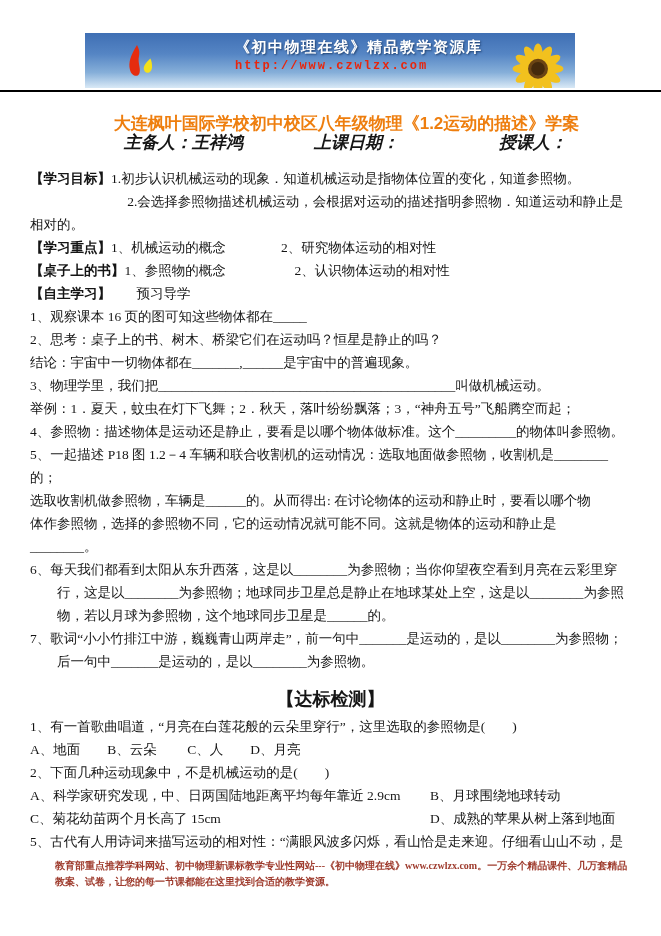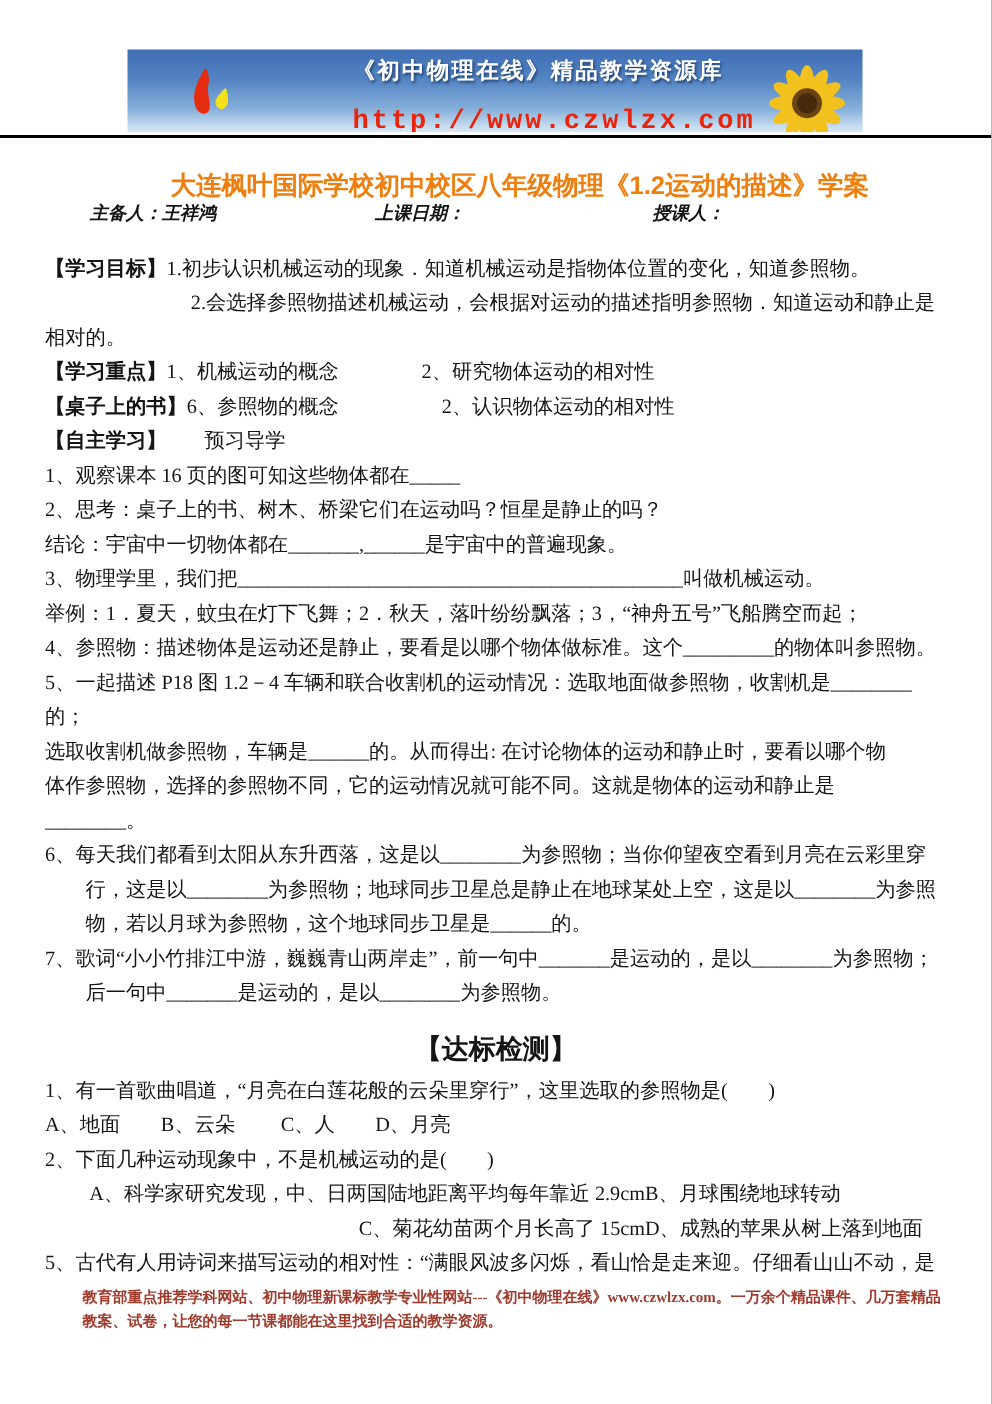--- a/index.html
+++ b/index.html
@@ -14,49 +14,49 @@
     background:linear-gradient(180deg,#3f6fb4 0%,#5585c4 38%,#86afd9 72%,#d9e9f6 100%);
     overflow:hidden;
   }
   .logo { position:absolute; left:36px; top:10px; }
   .banner-text { position:absolute; left:150px; top:5px; width:310px; text-align:left; }
   .banner-title {
     color:#ffffff; font-weight:bold; font-size:15px; letter-spacing:1.5px;
     text-shadow:1px 1px 2px #1d3e6d; font-family:"Liberation Sans","DejaVu Sans",sans-serif;
   }
   .banner-url {
-    color:#e8250c; font-weight:bold; font-size:18px; letter-spacing:2px; margin-top:14px;
+    color:#e8250c; font-weight:bold; font-size:12px; letter-spacing:2px; margin-top:2px;
     font-family:"Liberation Mono","DejaVu Sans Mono",monospace;
   }
   .sunflower { position:absolute; right:8px; bottom:-8px; }
   .divider { position:absolute; left:0; top:90px; width:661px; height:2px; background:#000; }
   
   .doc-title {
     position:absolute; left:0; top:96px; width:661px; margin:16px; text-align:center;
     font-size:17px; font-weight:bold; color:#ee7e0e;
     font-family:"Liberation Sans","DejaVu Sans",sans-serif;
   }
   .content { position:absolute; left:30px; top:131px; width:601px; font-size:13.5px; line-height:23px; }
-  .info-row { display:flex; font-weight:bold; font-style:italic; font-size:12px; margin-bottom:13px; }
+  .info-row { display:flex; font-weight:bold; font-style:italic; font-size:17px; margin-bottom:13px;justify-content:center; }
   .ip1 { margin-left:30px; width:190px; }
   .ip2 { width:185px; }
   
   p.para { margin:0; }
   .sec-label { font-weight:bold; font-family:"Liberation Sans","DejaVu Sans",sans-serif; }
   .goal2 { text-indent:7.2em; }
   .points-row { display:flex; }
   .points-row .pt1 { width:170px; }
   .self-row .sub { margin-left:22px; }
   .indent1 { margin-left:28px; width:573px; }
   .hang2 { padding-left:27px; text-indent:-27px; }
   .test-heading {
     text-align:center; font-weight:bold; font-size:18px; margin:15px 0 4px 0;
     font-family:"Liberation Sans","DejaVu Sans",sans-serif;
   }
-  .option-row { display:flex;text-align:right; }
+  .option-row { display:flex; }
   .option-row .opt-first { width:400px; }
   
   .footer {
     position:absolute; left:55px; top:858px; width:577px;
     font-size:10px; line-height:16px; font-weight:bold; color:#9e3b2d;
   }
 </style>
 </head>
 <body>
 
@@ -109,21 +109,21 @@
     <p class="para goal2">2.会选择参照物描述机械运动，会根据对运动的描述指明参照物．知道运动和静止是相对的。</p>
 
     <div class="points-row">
       <span class="sec-label">【学习重点】</span>
       <span class="pt1">1、机械运动的概念</span>
       <span>2、研究物体运动的相对性</span>
     </div>
 
     <div class="points-row">
       <span class="sec-label">【桌子上的书】</span>
-      <span class="pt1">6、参照物的概念</span>
+      <span class="pt1">1、参照物的概念</span>
       <span>2、认识物体运动的相对性</span>
     </div>
 
     <div class="self-row">
       <span class="sec-label">【自主学习】</span>
       <span class="sub">预习导学</span>
     </div>
 
     <p class="para">1、观察课本 16 页的图可知这些物体都在_____</p>
     <p class="para">2、思考：桌子上的书、树木、桥梁它们在运动吗？恒星是静止的吗？</p>

